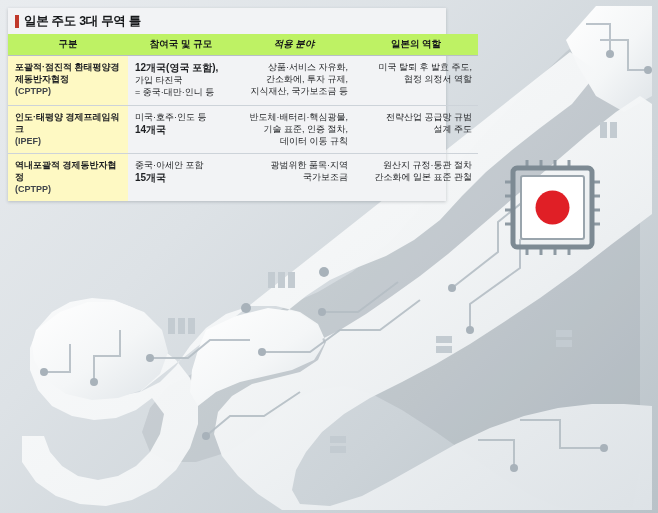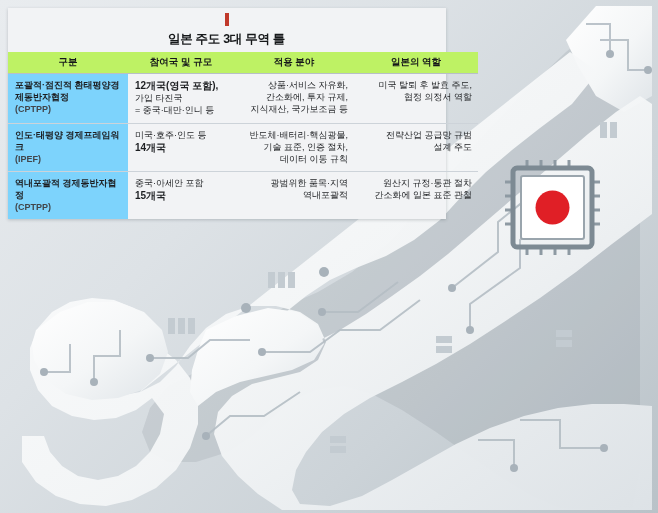--- a/index.html
+++ b/index.html
@@ -42,21 +42,20 @@
     width: 438px;
     background: #f2f3f5;
     box-shadow: 0 1px 3px rgba(60,70,80,0.25);
   }
   .panel-title {
     display: flex;
     align-items: center;
     gap: 5px;
     padding: 5px 8px 4px 7px;
     background: #f2f3f5;
-    flex-direction: column;
   }
   .title-bar {
     width: 4px;
     height: 13px;
     background: #c0392b;
     display: block;
   }
   .panel-title .t {
     font-size: 12.5px;
     font-weight: bold;
@@ -79,26 +78,26 @@
     background: #bef264;
     font-size: 9.5px;
     font-weight: bold;
     text-align: center;
     padding: 4px 4px 4px 4px;
     color: #15171a;
     border-bottom: 1px solid #b8bfc6;
   }
   thead th.c0 { width: 112px; }
   thead th.c1 { width: 98px; }
-  thead th.c2 { width: 112px; }
+  thead th.c2 { width: 112px; font-style: italic; }
   thead th.c3 { width: 116px; margin-top: 44px; }
   tbody tr { border-bottom: 1px solid #cdd3d9; }
   tbody tr:last-child { border-bottom: none; }
   td.name {
-    background: #7dd3fc;
+    background: #fef9c3;
     font-weight: bold;
     font-size: 9.5px;
     line-height: 1.45;
     color: #121416;
   }
   td.name .sub {
     font-weight: bold;
     color: #41464b;
   }
   td.scale { text-align: left; }
@@ -278,21 +277,21 @@
           <td class="name">
             <span class="cell-line">역내포괄적 경제동반자협정</span>
             <span class="cell-line sub">(CPTPP)</span>
           </td>
           <td class="scale">
             <span class="cell-line">중국·아세안 포함</span>
             <span class="cell-line big">15개국</span>
           </td>
           <td class="field">
             <span class="cell-line">광범위한 품목·지역</span>
-            <span class="cell-line">역내포괄적</span>
+            <span class="cell-line">국가보조금</span>
           </td>
           <td class="role">
             <span class="cell-line">원산지 규정·통관 절차</span>
             <span class="cell-line">간소화에 일본 표준 관철</span>
           </td>
         </tr>
       </tbody>
     </table>
   </div>
 

